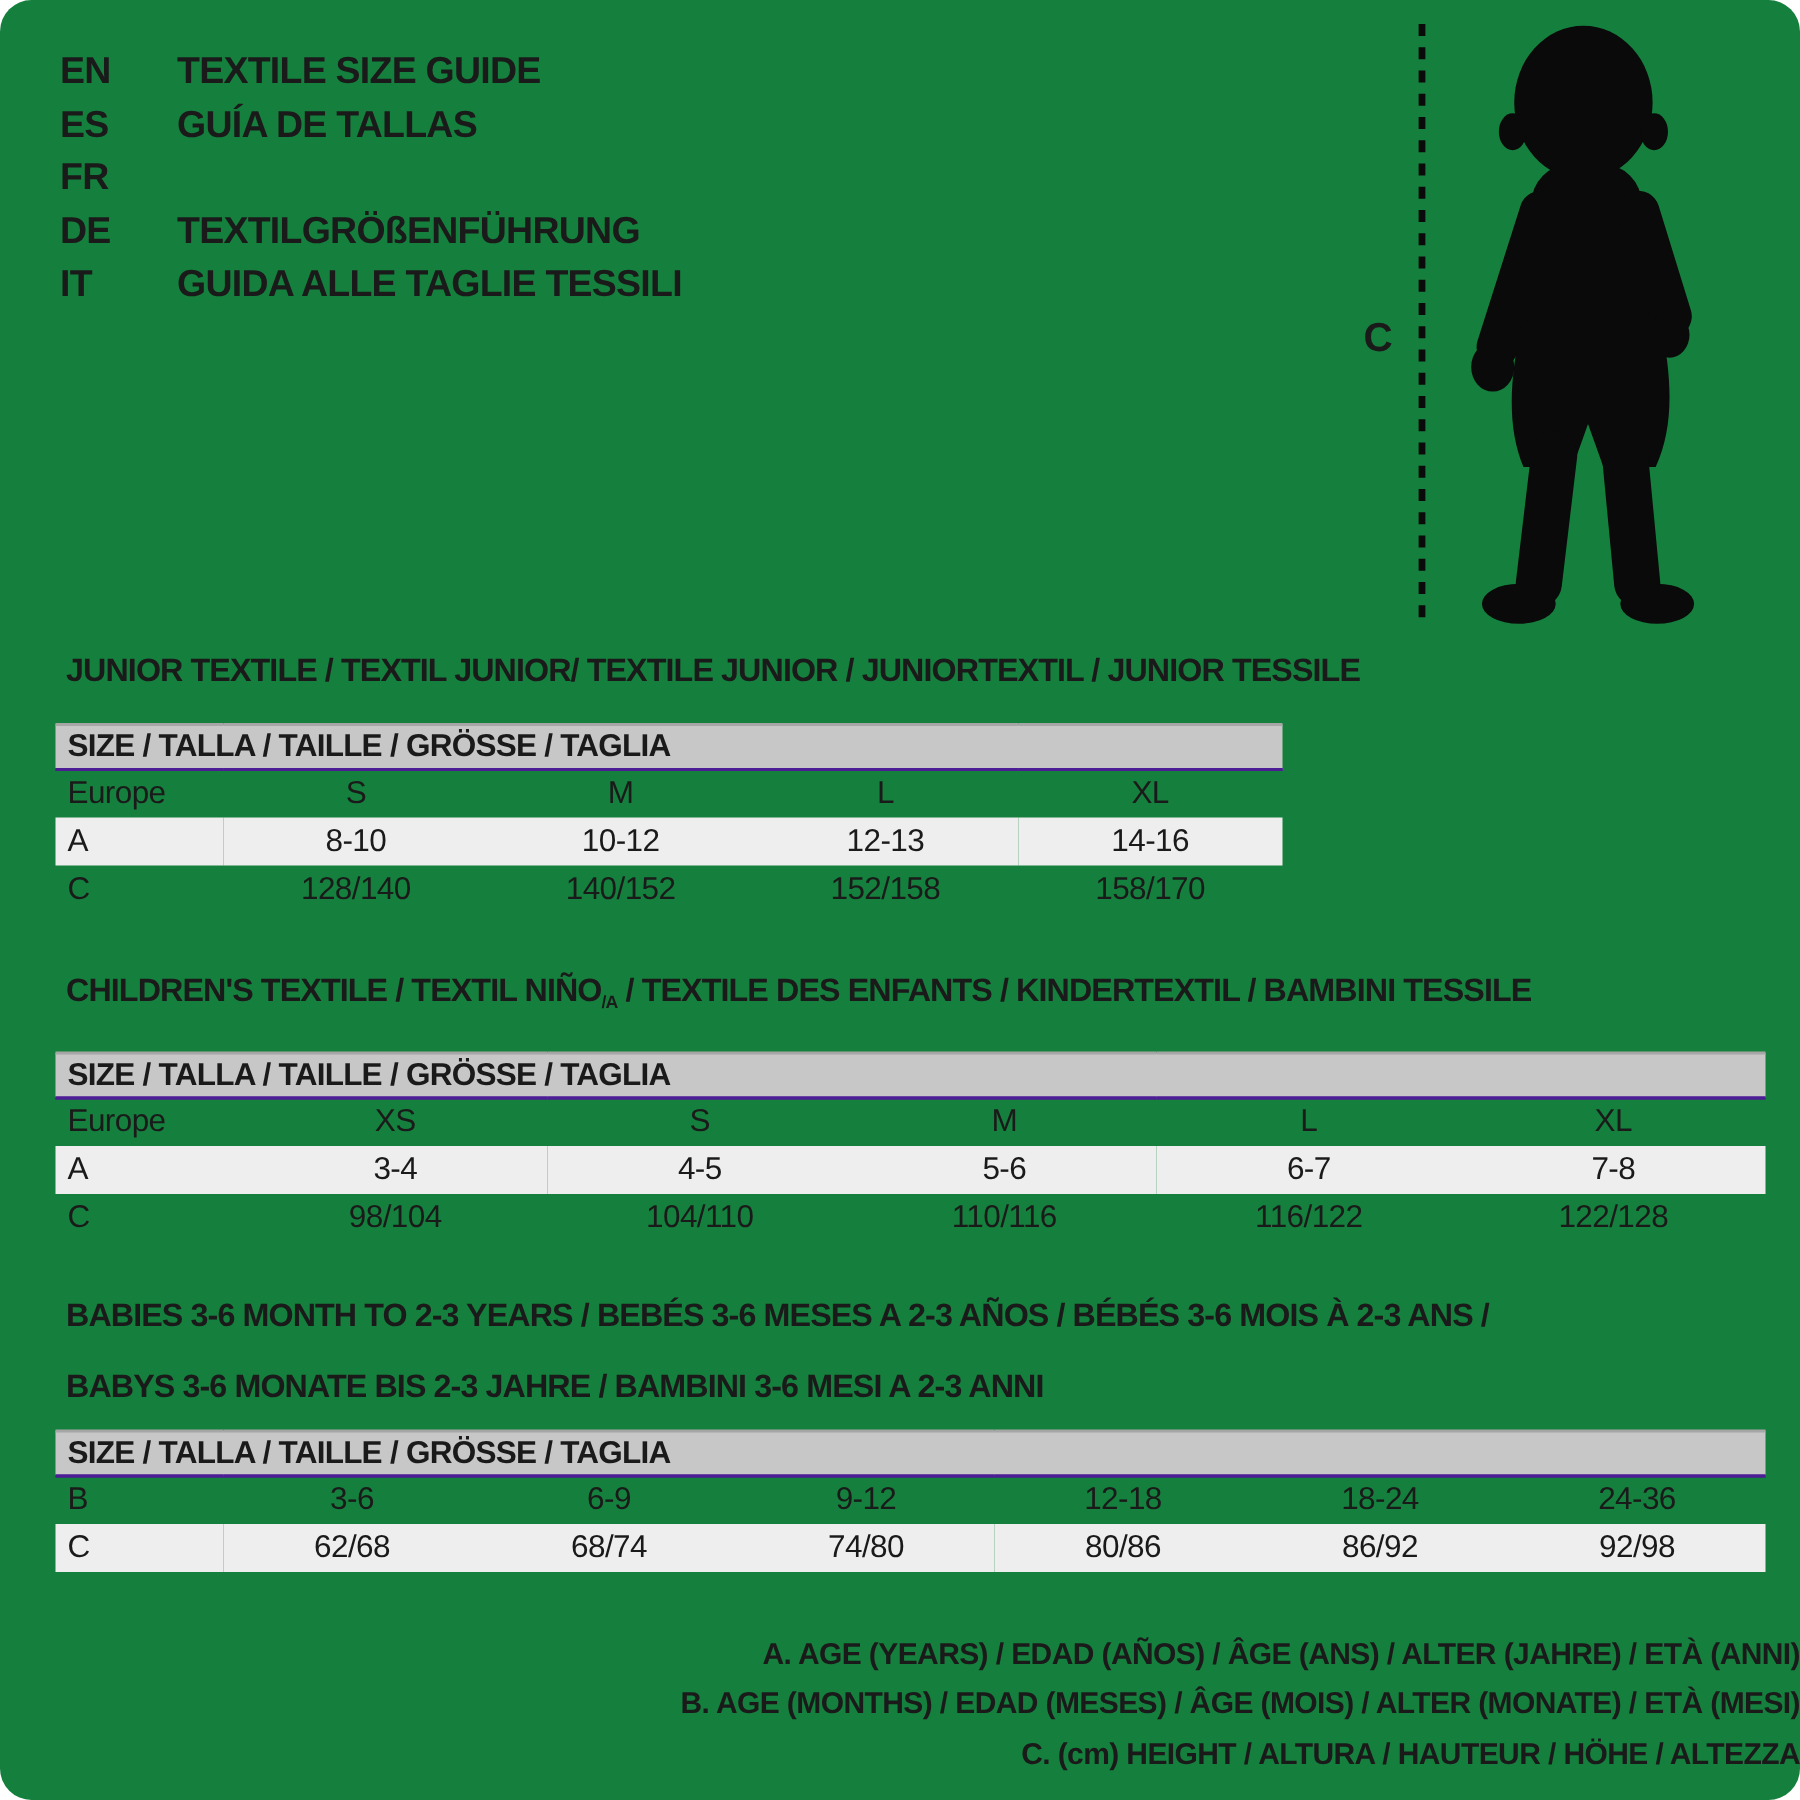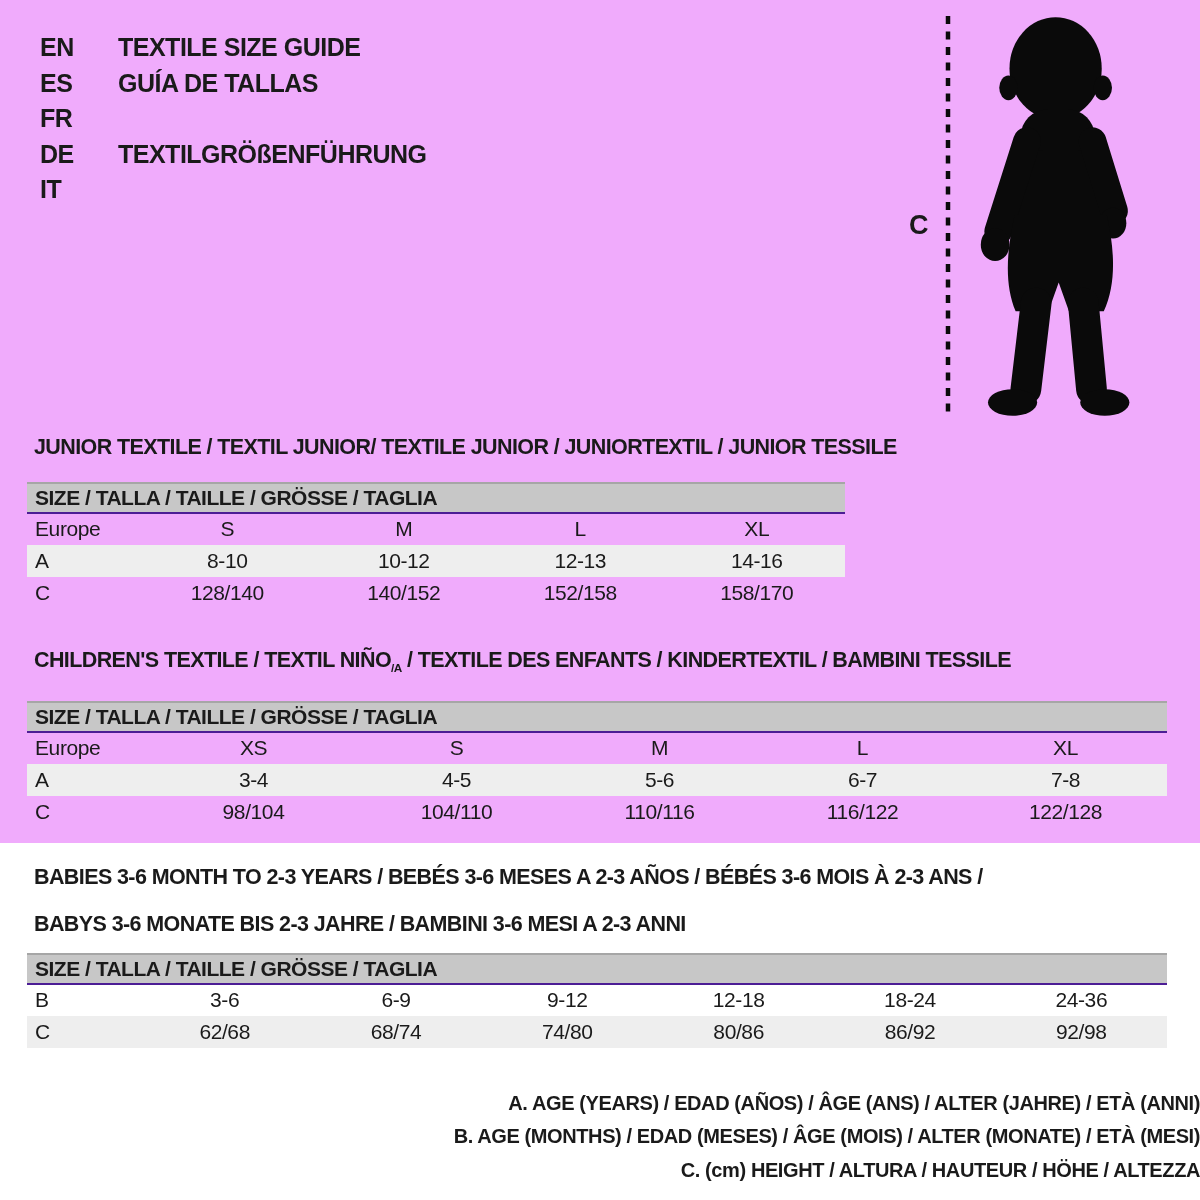--- a/index.html
+++ b/index.html
@@ -10,35 +10,35 @@
   }
   *{box-sizing:border-box;margin:0;padding:0;}
   html,body{background:#fff;}
   body{
     width:1200px;height:1200px;
     font-family:"Liberation Sans",sans-serif;
     color:var(--text);
     position:relative;
     overflow:hidden;
   }
-  .page{width:1200px;height:843px;position:relative;background:#f0abfc;}
+  .page{width:1200px;height:1200px;position:relative;background:#15803d;border-radius:21px;}
 
   
   .lang-header{padding:30px 0 0 40px;}
   .lang-row{display:flex;font-size:25px;font-weight:bold;line-height:35.5px;letter-spacing:-0.5px;}
   .lang-code{width:78px;flex:0 0 78px;}
 
   
   .figure-area{position:absolute;top:12px;left:893px;width:280px;height:412px;}
   .c-label{position:absolute;left:16px;top:198px;font-size:27px;font-weight:bold;}
   .dash-line{position:absolute;left:52px;top:4px;}
   .baby-svg{position:absolute;left:68px;top:0;}
 
   
-  main{padding-left:27px;}
+  main{padding-left:37px;}
   h2{font-size:21.5px;font-weight:bold;letter-spacing:-0.6px;padding-left:7px;line-height:26px;}
   h2 .sub{font-size:0.55em;vertical-align:sub;}
   .sec-junior{margin-top:226px;}
   .sec-children{margin-top:38px;}
   .sec-babies{margin-top:36px;}
   .title-line2{margin-top:21px;}
   table{border-collapse:collapse;table-layout:fixed;margin-top:22px;}
   .sec-children table{margin-top:20px;}
   .sec-babies table{margin-top:16px;}
   .t-junior{width:818px;}
@@ -74,20 +74,21 @@
     </div>
     <div class="lang-row">
       <span class="lang-code">FR</span>
     </div>
     <div class="lang-row">
       <span class="lang-code">DE</span>
       <span class="lang-title">TEXTILGRÖßENFÜHRUNG</span>
     </div>
     <div class="lang-row">
       <span class="lang-code">IT</span>
+      <span class="lang-title">GUIDA ALLE TAGLIE TESSILI</span>
     </div>
   </header>
 
   <div class="figure-area">
     <span class="c-label">C</span>
     <svg class="dash-line" width="6" height="400" viewBox="0 0 6 400">
       <line x1="3" y1="0" x2="3" y2="400" stroke="var(--silhouette)" stroke-width="4.5" stroke-dasharray="8,7.5"></line>
     </svg>
     <svg class="baby-svg" width="180" height="410" viewBox="0 0 175 400">
       <g fill="var(--silhouette)" stroke="none">

